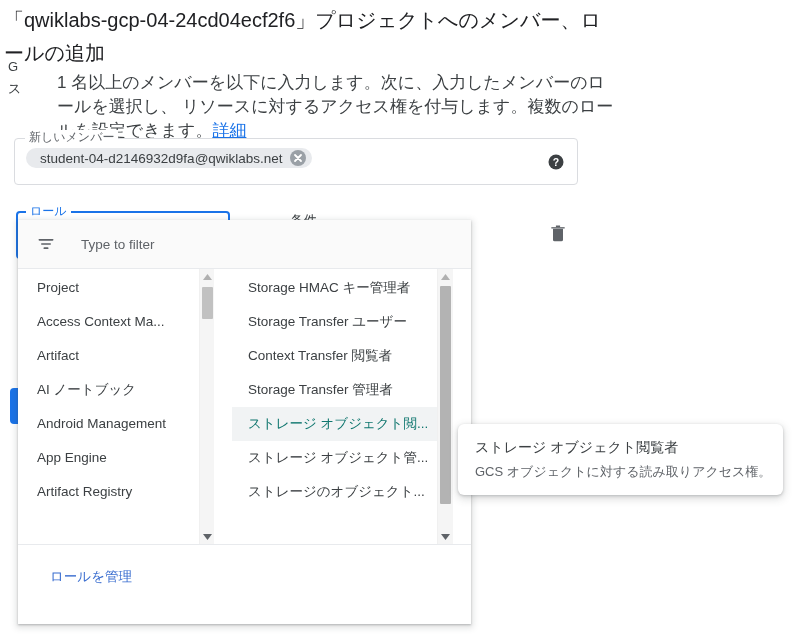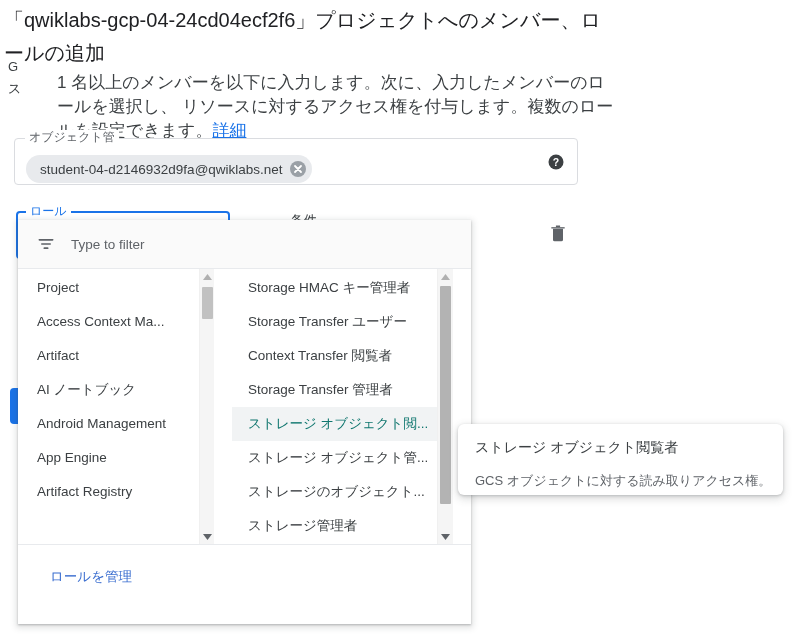--- a/index.html
+++ b/index.html
@@ -60,22 +60,22 @@
     top: -9px;
     background: #ffffff;
     padding: 0 4px;
     font-size: 12px;
     color: #5f6368;
     line-height: 14px;
   }
   .chip {
     position: absolute;
     left: 11px;
-    top: 16px;
-    height: 28px;
+    top: 9px;
+    height: 20px;
     border-radius: 14px;
     background: #e8eaed;
     display: flex;
     align-items: center;
     padding: 0 6px 0 14px;
     box-sizing: border-box;
   }
   .chip-label {
     font-size: 13.5px;
     color: #3c4043;
@@ -180,20 +180,21 @@
   }
   .dd-filter {
     position: relative;
     height: 49px;
     border-bottom: 1px solid #e8eaed;
     background: #fafafa;
     display: flex;
     align-items: center;
     padding-left: 18px;
     box-sizing: border-box;
+    gap: 10px;
   }
   .filter-icon { width: 20px; height: 20px; flex: none; }
   .filter-input {
     border: none;
     outline: none;
     background: transparent;
     font-family: inherit;
     font-size: 13.5px;
     color: #3c4043;
     margin-left: 15px;
@@ -300,36 +301,36 @@
   .tt-title {
     font-size: 14px;
     color: #3c4043;
     line-height: 20px;
     white-space: nowrap;
   }
   .tt-body {
     font-size: 13px;
     color: #5f6368;
     line-height: 20px;
-    margin-top: 14px;
+    margin-top: 5px;
     white-space: nowrap;
   }
 </style>
 </head>
 <body>
 
 <div class="page-title">「qwiklabs-gcp-04-24cd04ecf2f6」プロジェクトへのメンバー、ロールの追加</div>
 
 <div class="page-desc">
   <span>1 名以上のメンバーを以下に入力します。次に、入力したメンバーのロールを選択し、</span>
   <span>リソースに対するアクセス権を付与します。複数のロールを設定できます。</span><a href="#">詳細</a>
 </div>
 
 <div class="member-field">
-  <div class="member-legend">オブジェクト管</div>
+  <div class="member-legend">新しいメンバー</div>
   <div class="chip">
     <span class="chip-label">student-04-d2146932d9fa@qwiklabs.net</span>
     <span class="chip-close">
       <svg width="10" height="10" viewBox="0 0 10 10" aria-hidden="true">
         <path d="M2 2 L8 8 M8 2 L2 8" stroke="#ffffff" stroke-width="1.8" stroke-linecap="round"></path>
       </svg>
     </span>
   </div>
   <span class="help-icon">
     <svg width="18" height="18" viewBox="0 0 24 24" aria-hidden="true">
@@ -401,21 +402,20 @@
 
     <div class="dd-col right">
       <div class="dd-list">
         <div class="dd-item">Storage HMAC キー管理者</div>
         <div class="dd-item">Storage Transfer ユーザー</div>
         <div class="dd-item">Context Transfer 閲覧者</div>
         <div class="dd-item">Storage Transfer 管理者</div>
         <div class="dd-item selected">ストレージ オブジェクト閲...</div>
         <div class="dd-item">ストレージ オブジェクト管...</div>
         <div class="dd-item">ストレージのオブジェクト...</div>
-        <div class="dd-item">ストレージ管理者</div>
       </div>
       <div class="sb right-sb">
         <span class="sb-arrow up">
           <svg width="9" height="6" viewBox="0 0 9 6" aria-hidden="true">
               <path d="M4.5 0 L9 6 H0 Z" fill="#b0b0b0"></path>
             </svg>
         </span>
         <div class="sb-thumb" style="top:17px;height:218px;background:#b3b3b3;"></div>
         <span class="sb-arrow down">
           <svg width="9" height="6" viewBox="0 0 9 6" aria-hidden="true">

